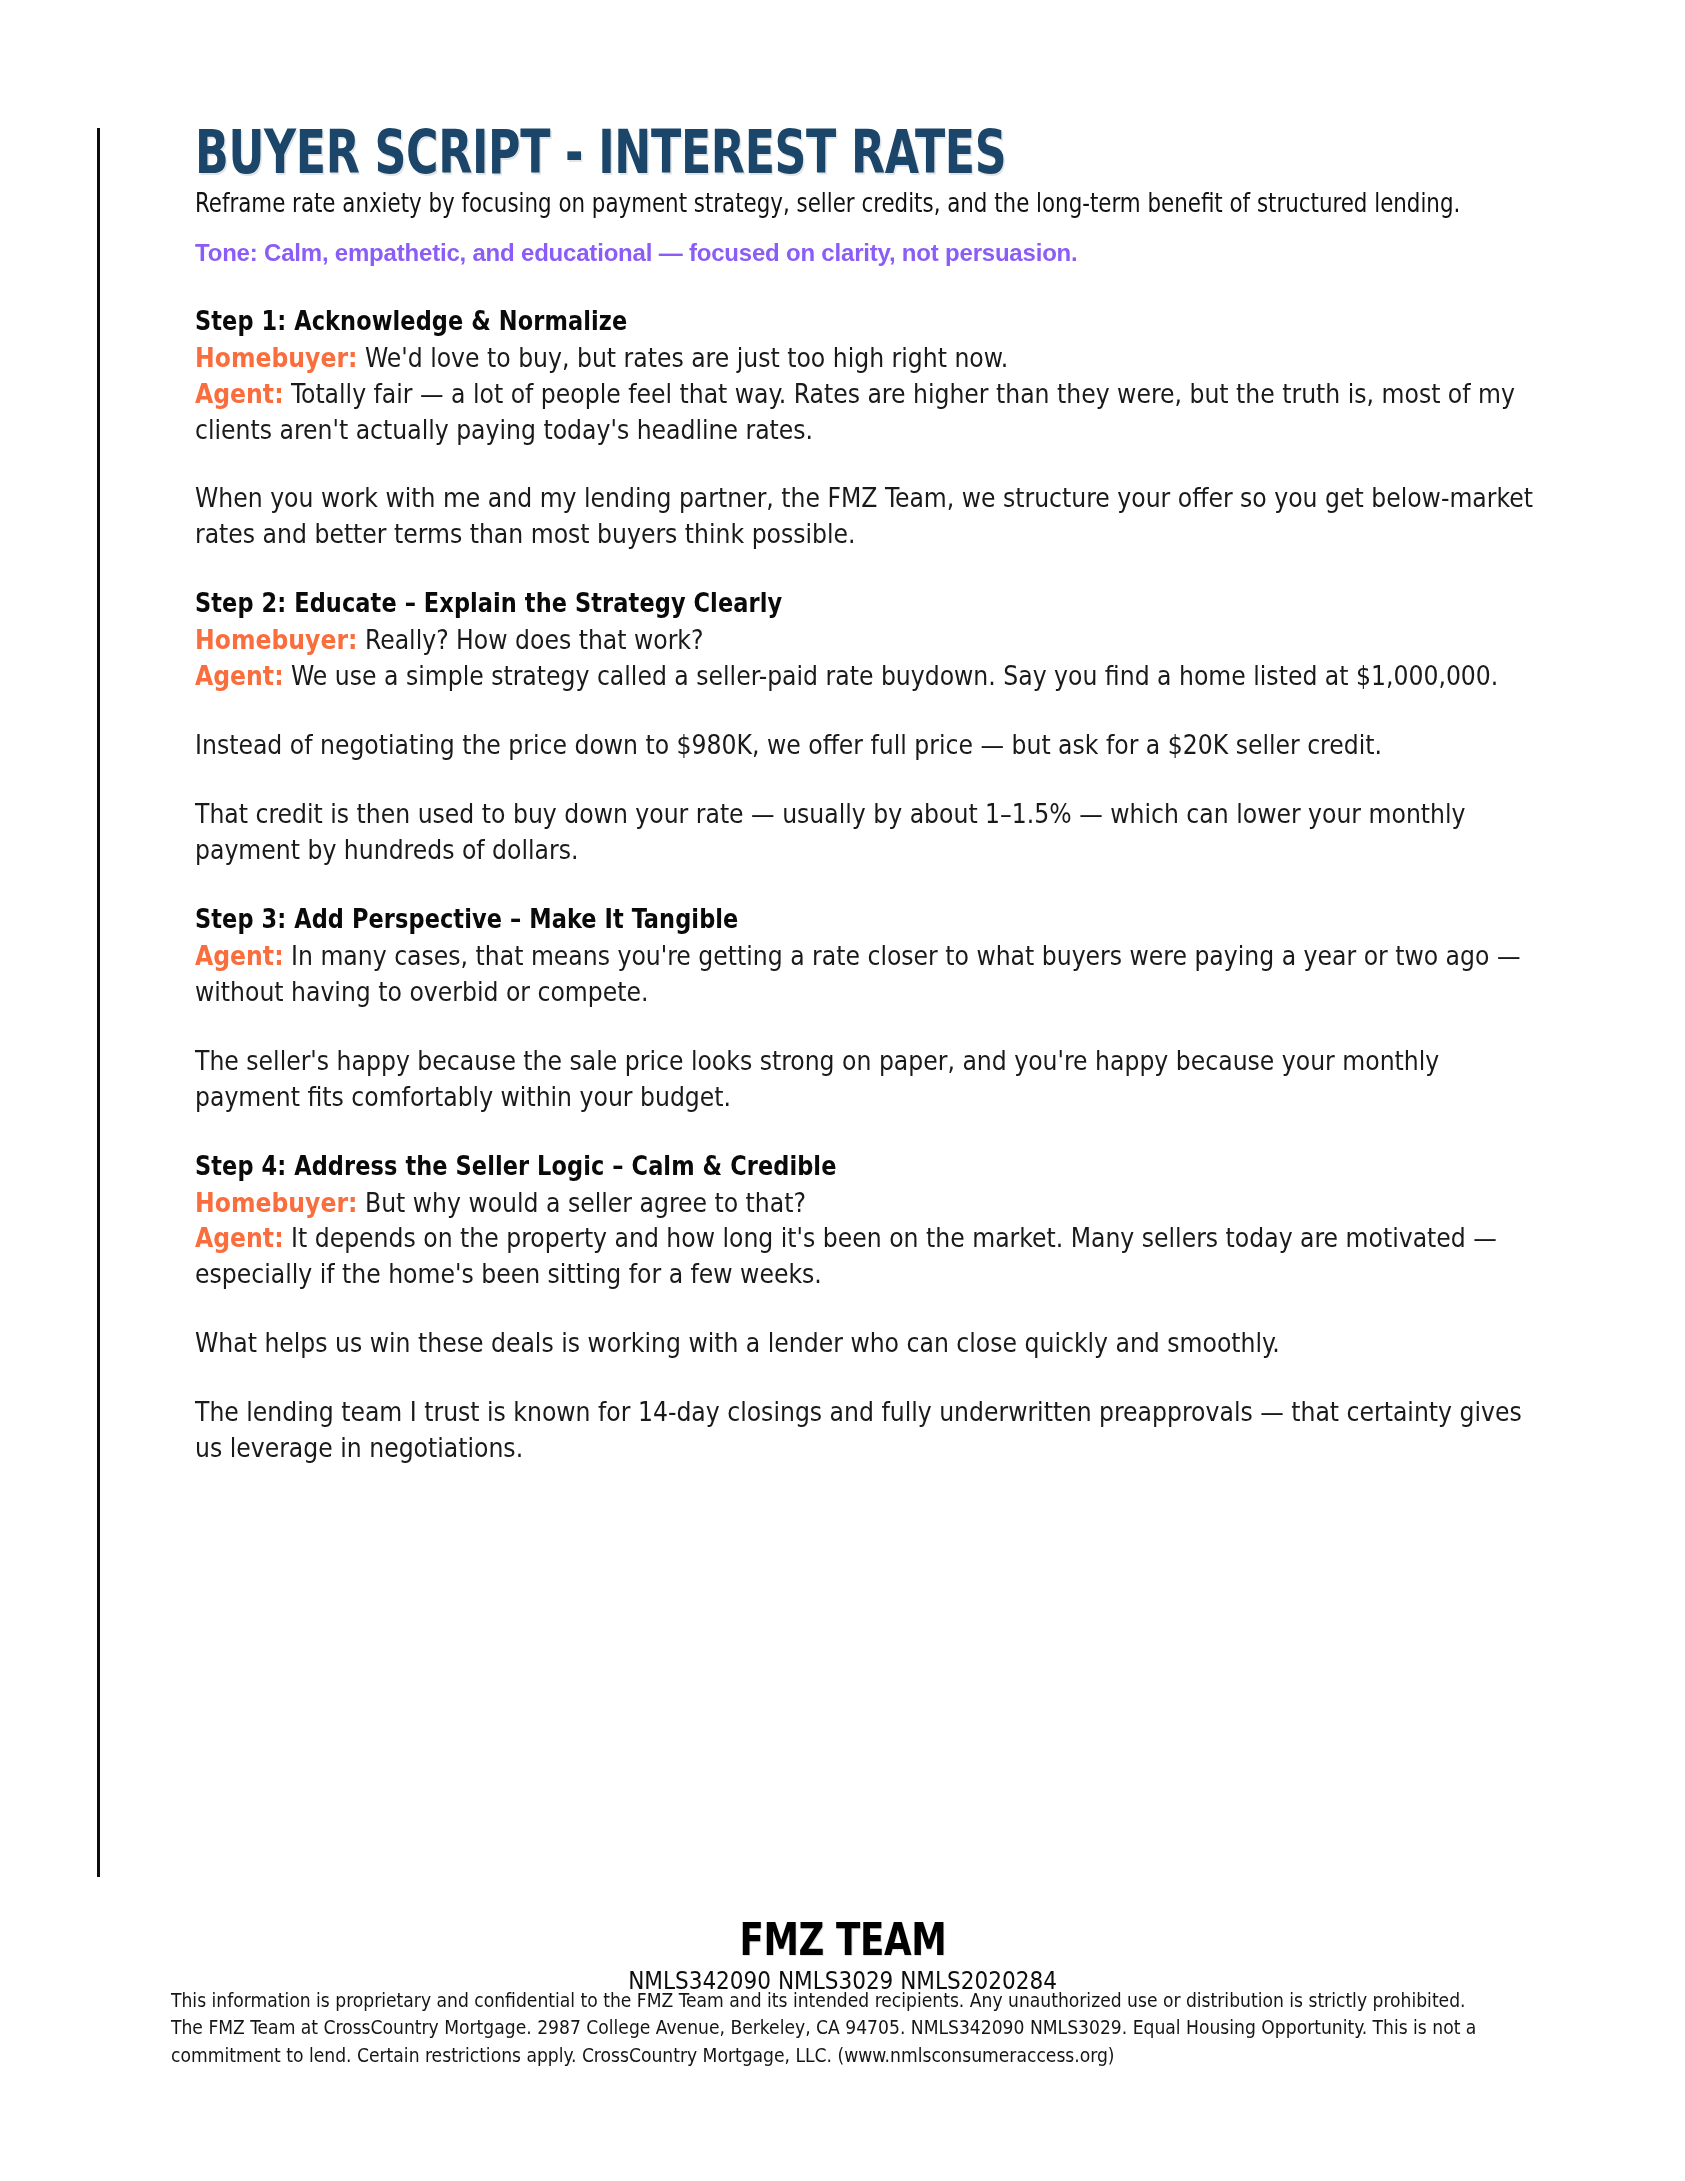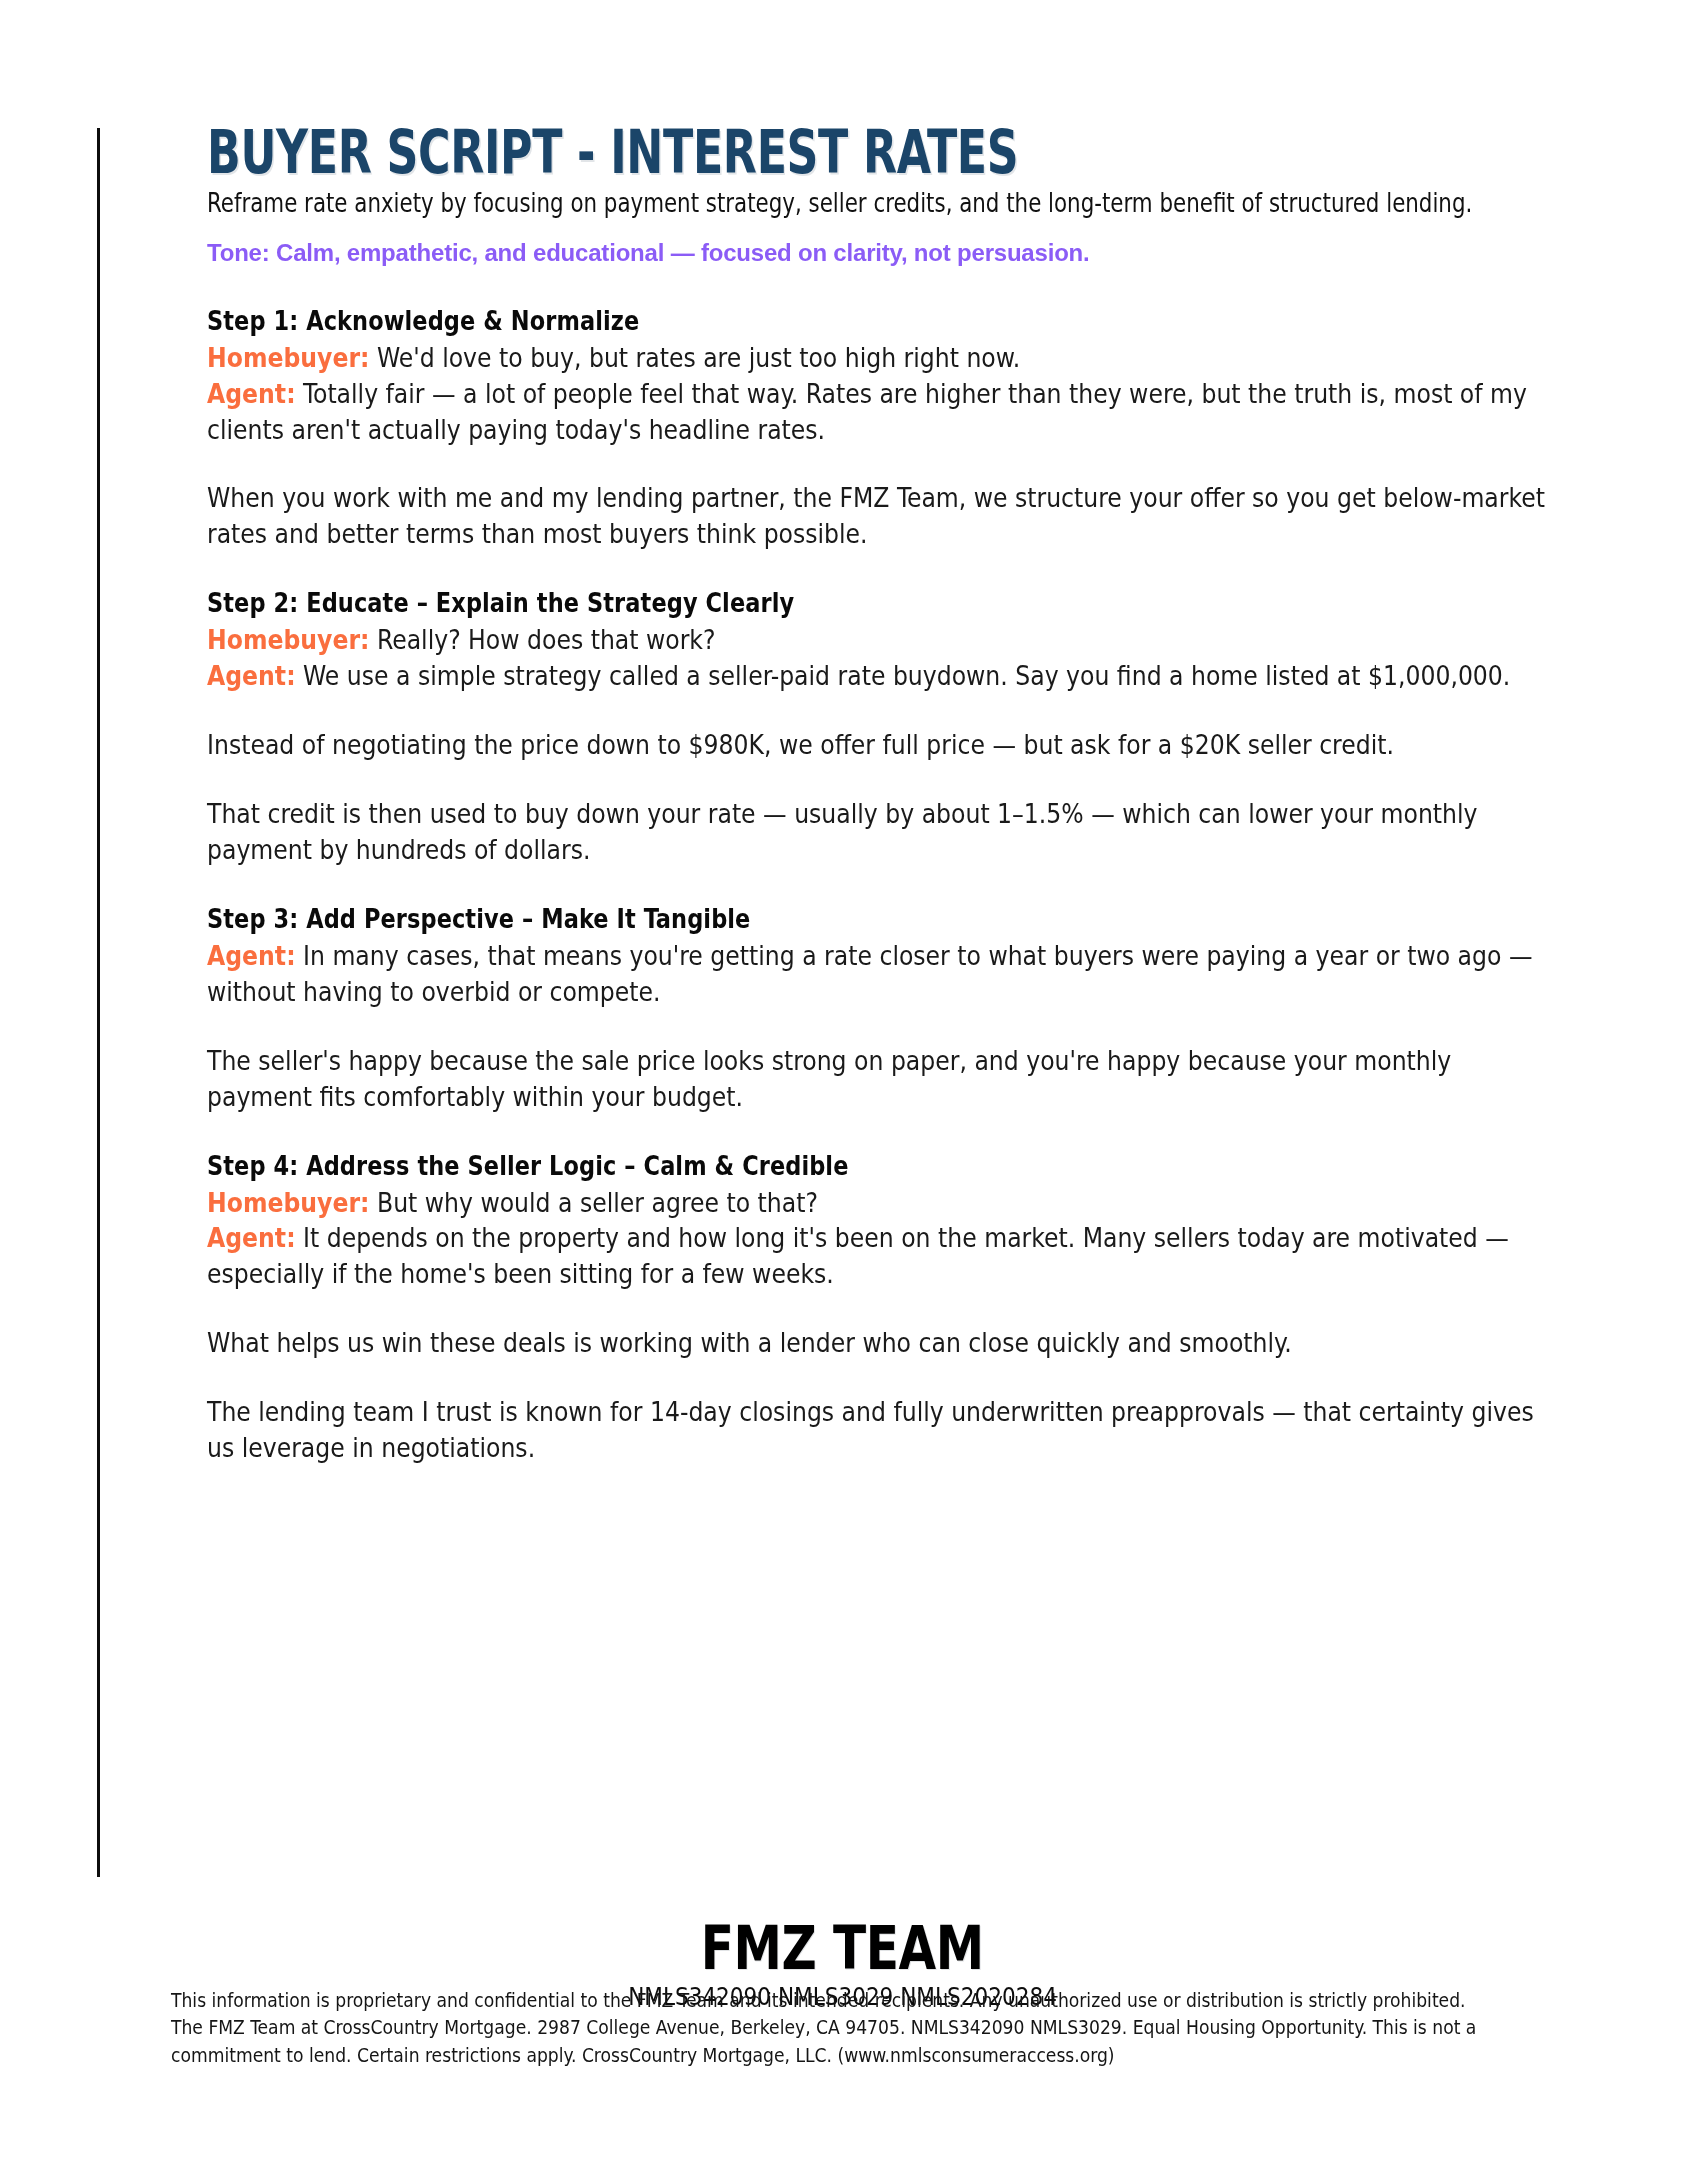--- a/index.html
+++ b/index.html
@@ -27,21 +27,21 @@
     position: absolute;
     left: 97px;
     top: 128px;
     width: 2.6px;
     height: 1749px;
     background: #0d0d0d;
   }
 
   .content {
     position: absolute;
-    left: 207px;
+    left: 195px;
     top: 123px;
     width: 1356px;
   }
 
   
   .doc-title {
     font-family: "DejaVu Sans Condensed", "Liberation Sans Narrow", "Liberation Sans", sans-serif;
     font-weight: 700;
     font-stretch: condensed;
     font-size: 60px;
@@ -131,21 +131,21 @@
     left: 0;
     top: 1918px;
     width: 1685px;
     text-align: center;
   }
 
   .brand {
     font-family: "DejaVu Sans Condensed", "Liberation Sans Narrow", "Liberation Sans", sans-serif;
     font-weight: 700;
     font-stretch: condensed;
-    font-size: 60px;
+    font-size: 44px;
     line-height: 1.0;
     letter-spacing: -0.4px;
     color: #000000;
     text-shadow: 0.9px 0.9px 0 rgba(170,175,180,0.35);
     margin: 0 0 5.3px 0;
   }
 
   .brand-inner {
     display: inline-block;
     transform: scaleX(0.9);

